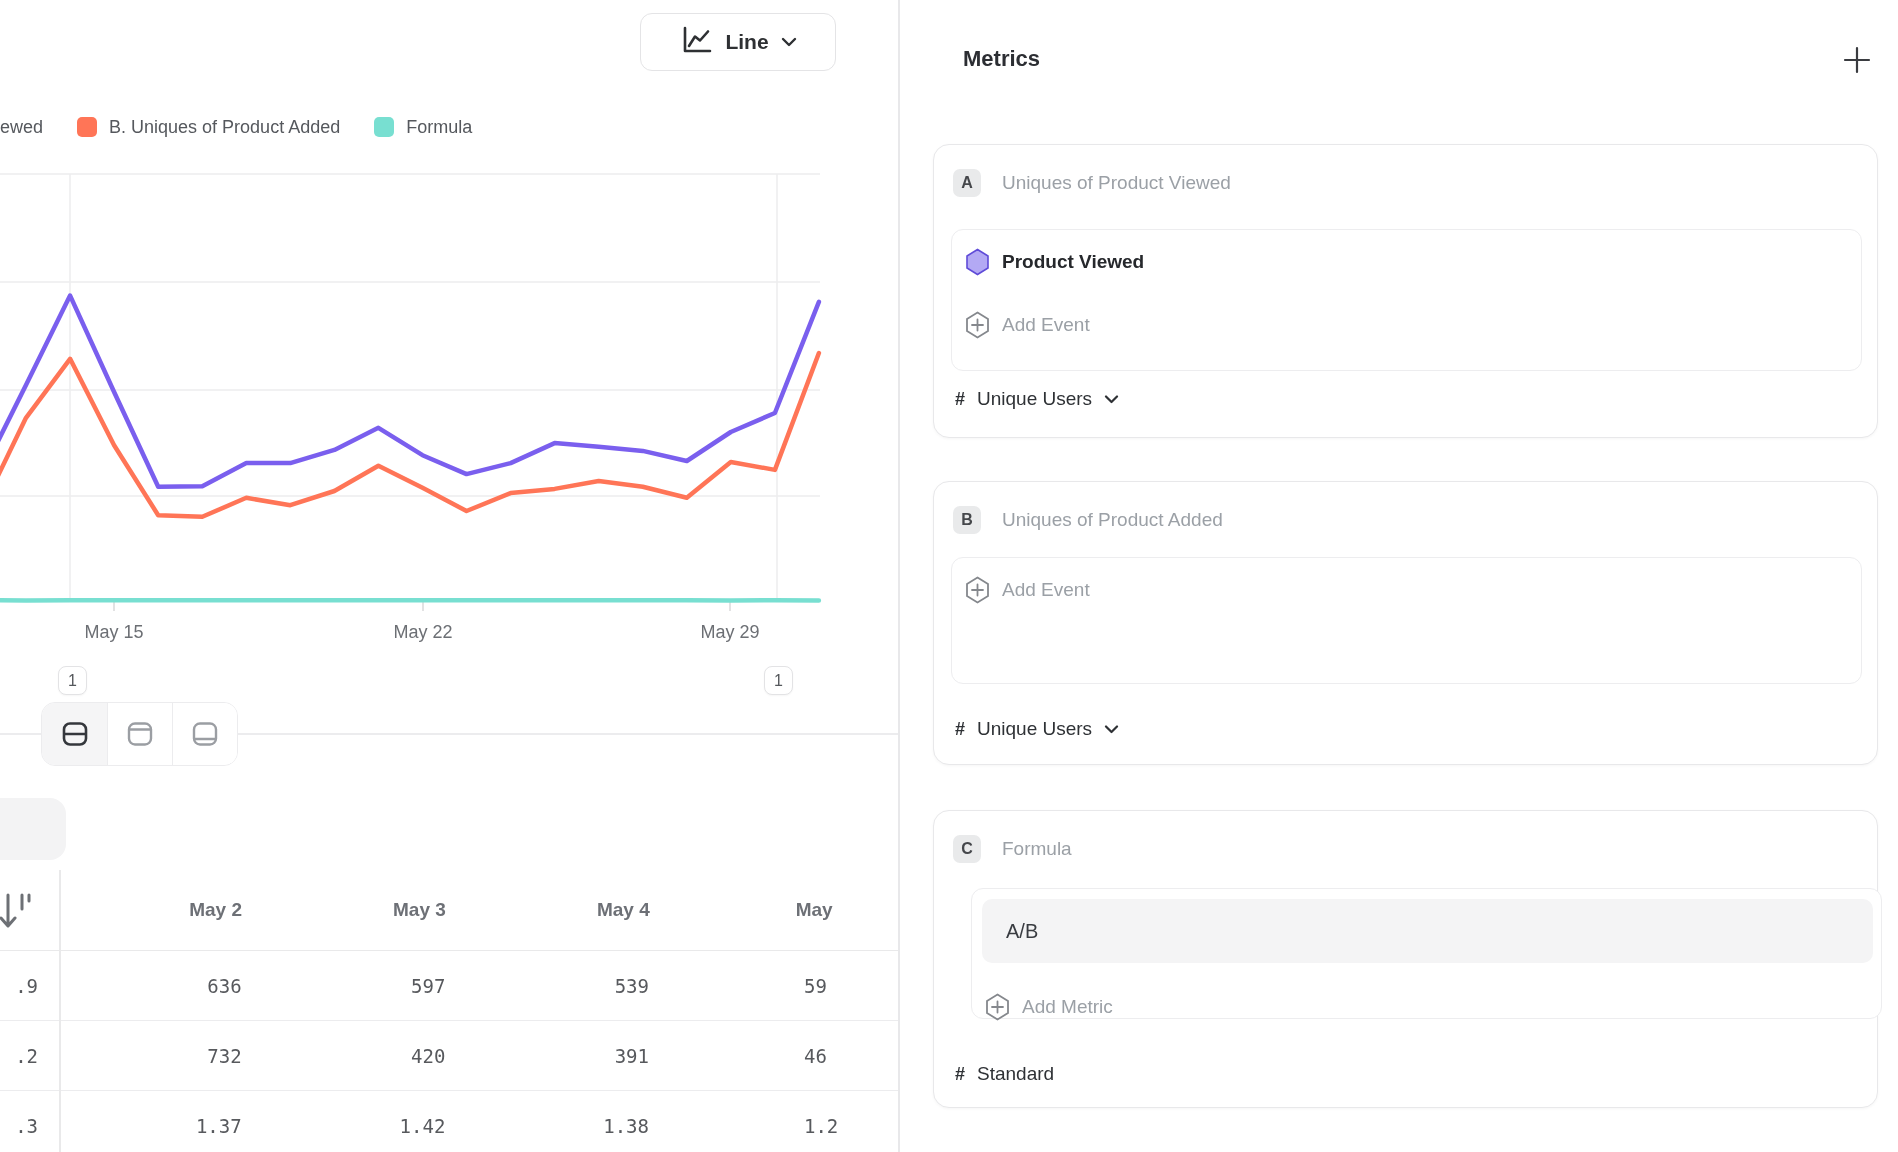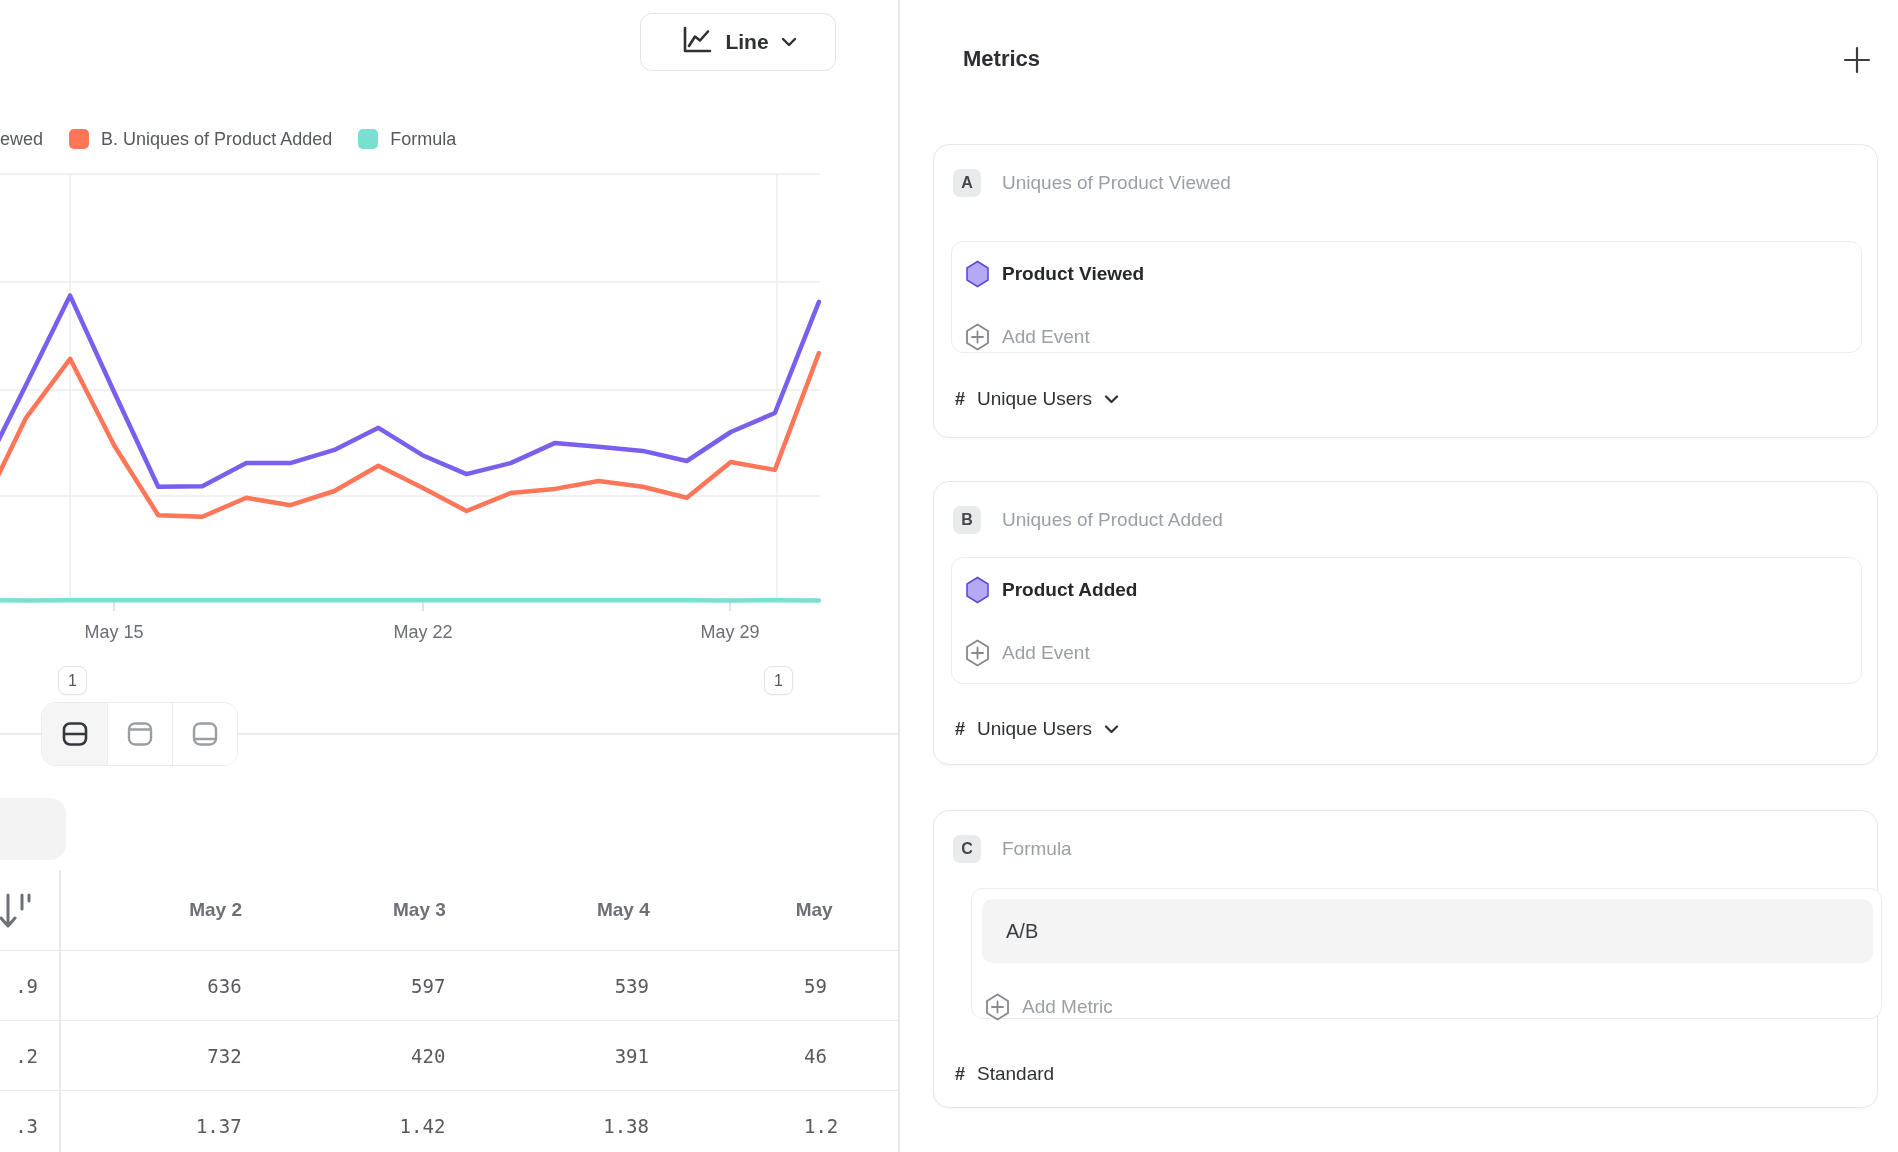--- a/index.html
+++ b/index.html
@@ -12,21 +12,21 @@
   .left-pane { position:absolute; left:0; top:0; width:898px; height:1152px; background:#fff; }
   .vdivider { position:absolute; left:898px; top:0; width:2px; height:1152px; background:#e8e8ea; }
 
   .line-type-btn {
     position:absolute; left:640px; top:13px; width:196px; height:58px;
     border:1.5px solid #e4e4e6; border-radius:12px; background:#fff;
     display:flex; align-items:center; justify-content:center; gap:12px; cursor:pointer;
   }
   .line-type-btn .lbl { font-size:21px; font-weight:700; color:#2e3033; }
 
-  .legend { position:absolute; left:0; top:126px; height:26px; display:flex; align-items:center; gap:26px; }
+  .legend { position:absolute; left:0; top:114px; height:26px; display:flex; align-items:center; gap:34px; }
   .legend .item { display:flex; align-items:center; gap:12px; font-size:18px; color:#55585d; white-space:nowrap; }
   .legend .swatch { width:20px; height:20px; border-radius:5px; }
 
   .xlabel { position:absolute; top:622px; transform:translateX(-50%); font-size:18px; color:#6c6f74; }
 
   .ann-chip {
     position:absolute; top:666px; width:29px; height:29px; background:#fff;
     border:1.5px solid #e3e3e5; border-radius:8px; box-shadow:0 1px 2px rgba(0,0,0,.04);
     display:flex; align-items:center; justify-content:center; font-size:16px; color:#55585c; cursor:pointer;
   }
@@ -221,21 +221,21 @@
     <div class="metrics-title">Metrics</div>
     <div class="add-metric-plus">
       <svg width="30" height="30" viewBox="0 0 30 30" fill="none">
         <path d="M15 3 V27 M3 15 H27" stroke="#3a3c40" stroke-width="2.2" stroke-linecap="round"></path>
       </svg>
     </div>
 
     <div class="metric-card" style="top:144px; height:294px;">
       <div class="card-badge">A</div>
       <div class="card-label">Uniques of Product Viewed</div>
-      <div class="inner-box" style="top:84px; height:112px;margin-top:12px;">
+      <div class="inner-box" style="top:84px; height:142px;">
         <div class="ev-row">
           <svg class="hex" width="25" height="28" viewBox="0 0 25 28">
             <polygon points="12.5,1.5 23,8 23,20 12.5,26.5 2,20 2,8" fill="#B3A9F4" stroke="#5F4BD8" stroke-width="1.6"></polygon>
           </svg>
           <span class="txt">Product Viewed</span>
         </div>
         <div class="ev-row">
           <svg class="hex" width="25" height="28" viewBox="0 0 25 28" fill="none">
             <polygon points="12.5,1.5 23,8 23,20 12.5,26.5 2,20 2,8" stroke="#85888d" stroke-width="1.8"></polygon>
             <path d="M12.5 8.5 V19.5 M7 14 H18" stroke="#85888d" stroke-width="1.8" stroke-linecap="round"></path>
@@ -249,26 +249,20 @@
         <svg width="15" height="9" viewBox="0 0 15 9" fill="none">
           <path d="M2 1.5 L7.5 7 L13 1.5" stroke="#2e3135" stroke-width="2.2" stroke-linecap="round" stroke-linejoin="round"></path>
         </svg>
       </div>
     </div>
 
     <div class="metric-card" style="top:481px; height:284px;">
       <div class="card-badge">B</div>
       <div class="card-label">Uniques of Product Added</div>
       <div class="inner-box" style="top:75px; height:127px;">
-        <div class="ev-row">
-          <svg class="hex" width="25" height="28" viewBox="0 0 25 28">
-            <polygon points="12.5,1.5 23,8 23,20 12.5,26.5 2,20 2,8" fill="#B3A9F4" stroke="#5F4BD8" stroke-width="1.6"></polygon>
-          </svg>
-          <span class="txt">Product Added</span>
-        </div>
         <div class="ev-row">
           <svg class="hex" width="25" height="28" viewBox="0 0 25 28" fill="none">
             <polygon points="12.5,1.5 23,8 23,20 12.5,26.5 2,20 2,8" stroke="#85888d" stroke-width="1.8"></polygon>
             <path d="M12.5 8.5 V19.5 M7 14 H18" stroke="#85888d" stroke-width="1.8" stroke-linecap="round"></path>
           </svg>
           <span class="txt muted">Add Event</span>
         </div>
       </div>
       <div class="card-footer" style="top:232px;">
         <span class="hash">#</span>

